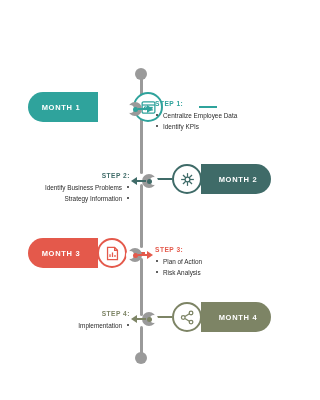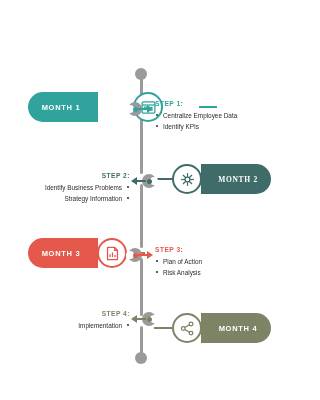--- a/index.html
+++ b/index.html
@@ -273,21 +273,21 @@
         <line x1="12" y1="3" x2="12" y2="8.4"></line>
         <line x1="12" y1="15.6" x2="12" y2="21"></line>
         <line x1="3" y1="12" x2="8.6" y2="12"></line>
         <line x1="15.4" y1="12" x2="21" y2="12"></line>
         <line x1="5.6" y1="5.6" x2="9.6" y2="9.6"></line>
         <line x1="14.4" y1="14.4" x2="18.4" y2="18.4"></line>
         <line x1="18.4" y1="5.6" x2="14.4" y2="9.6"></line>
         <line x1="9.6" y1="14.4" x2="5.6" y2="18.4"></line>
       </svg>
     </div>
-    <div class="month-pill" id="m2-pill" style="background: rgb(63, 107, 104); font-family: Liberation Serif, serif;">
+    <div class="month-pill" id="m2-pill" style="background: rgb(63, 107, 104);">
       <span>MONTH 2</span>
     </div>
   </div>
   <div class="marker left" style="top:174px;">
     <span class="half"></span>
     <span class="half-cut"></span>
     <span class="core" id="m2-core" style="background: rgb(63, 107, 104);"></span>
     <span class="stem" id="m2-stem" style="background: rgb(63, 107, 104);"></span>
     <span class="tip" id="m2-tip" style="border-right-color: rgb(63, 107, 104);"></span>
   </div>
@@ -322,21 +322,21 @@
     <span class="tip" id="m3-tip" style="border-left-color: rgb(228, 89, 75);"></span>
   </div>
   <div class="step-block right-text" style="top:246px;">
     <div class="step-label" id="s3-label" style="color: rgb(228, 89, 75);">STEP 3:</div>
     <ul class="step-list">
       <li>Plan of Action</li>
       <li>Risk Analysis</li>
     </ul>
   </div>
 
-  <div class="month-block right-side" style="top:313px;">
+  <div class="month-block right-side" style="top:302px;">
     <div class="tail" id="m4-tail" style="background: rgb(125, 132, 101);"></div>
     <div class="month-icon" id="m4-icon" style="border-color: rgb(125, 132, 101);">
       <svg width="17" height="17" viewBox="0 0 24 24" fill="none" stroke="#7D8465" stroke-width="1.8" id="m4-svg">
         <circle cx="17" cy="5.5" r="2.6"></circle>
         <circle cx="6" cy="12" r="2.6"></circle>
         <circle cx="17" cy="18.5" r="2.6"></circle>
         <line x1="8.3" y1="10.7" x2="14.7" y2="6.8"></line>
         <line x1="8.3" y1="13.3" x2="14.7" y2="17.2"></line>
       </svg>
     </div>

